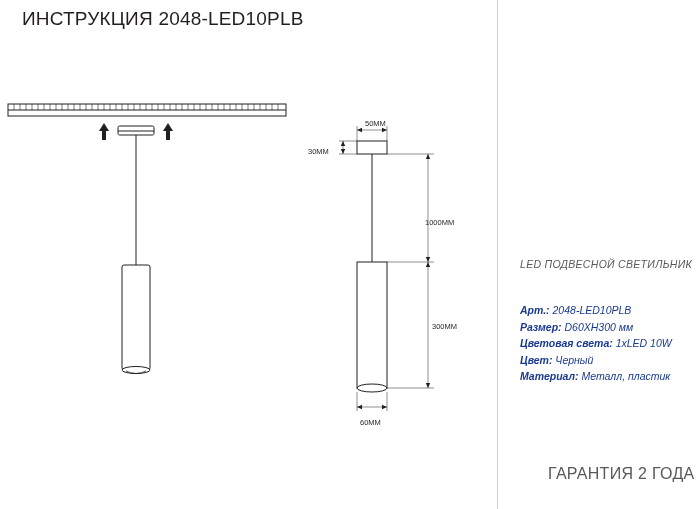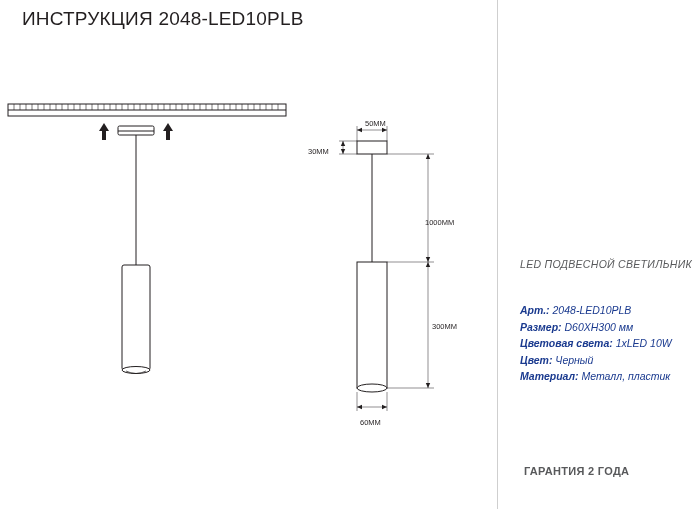--- a/index.html
+++ b/index.html
@@ -59,27 +59,26 @@
     line-height: 16.5px;
   }
   .spec-row {
     white-space: nowrap;
   }
   .spec-row b {
     font-weight: bold;
   }
   .warranty {
     position: absolute;
-    left: 524px;
+    left: 548px;
     top: 465px;
-    font-size: 11px;
+    font-size: 16px;
     color: #58595b;
     letter-spacing: 0.3px;
     white-space: nowrap;
-    font-weight: bold;
   }
   
   .draw {
     position: absolute;
     left: 0;
     top: 0;
   }
   .dim-label {
     position: absolute;
     font-size: 7.5px;

